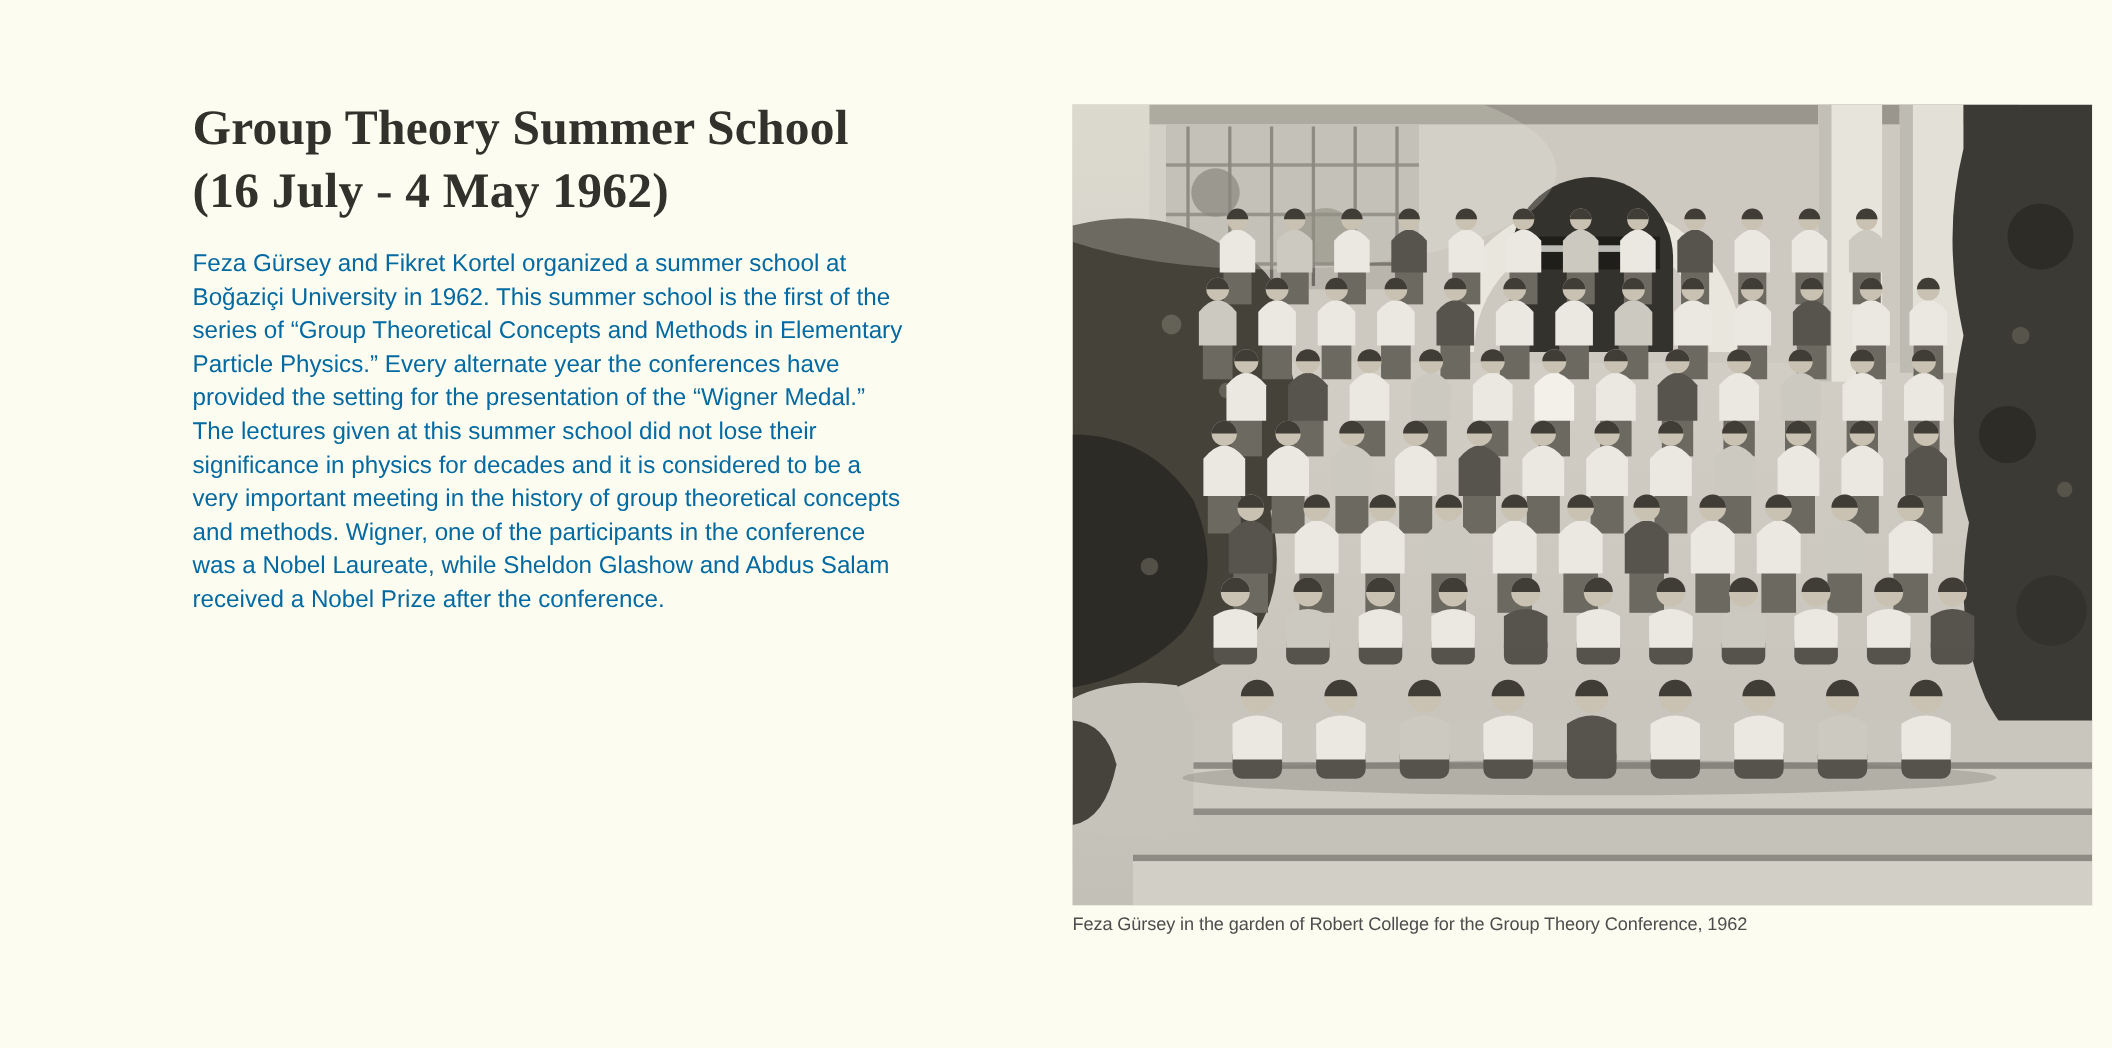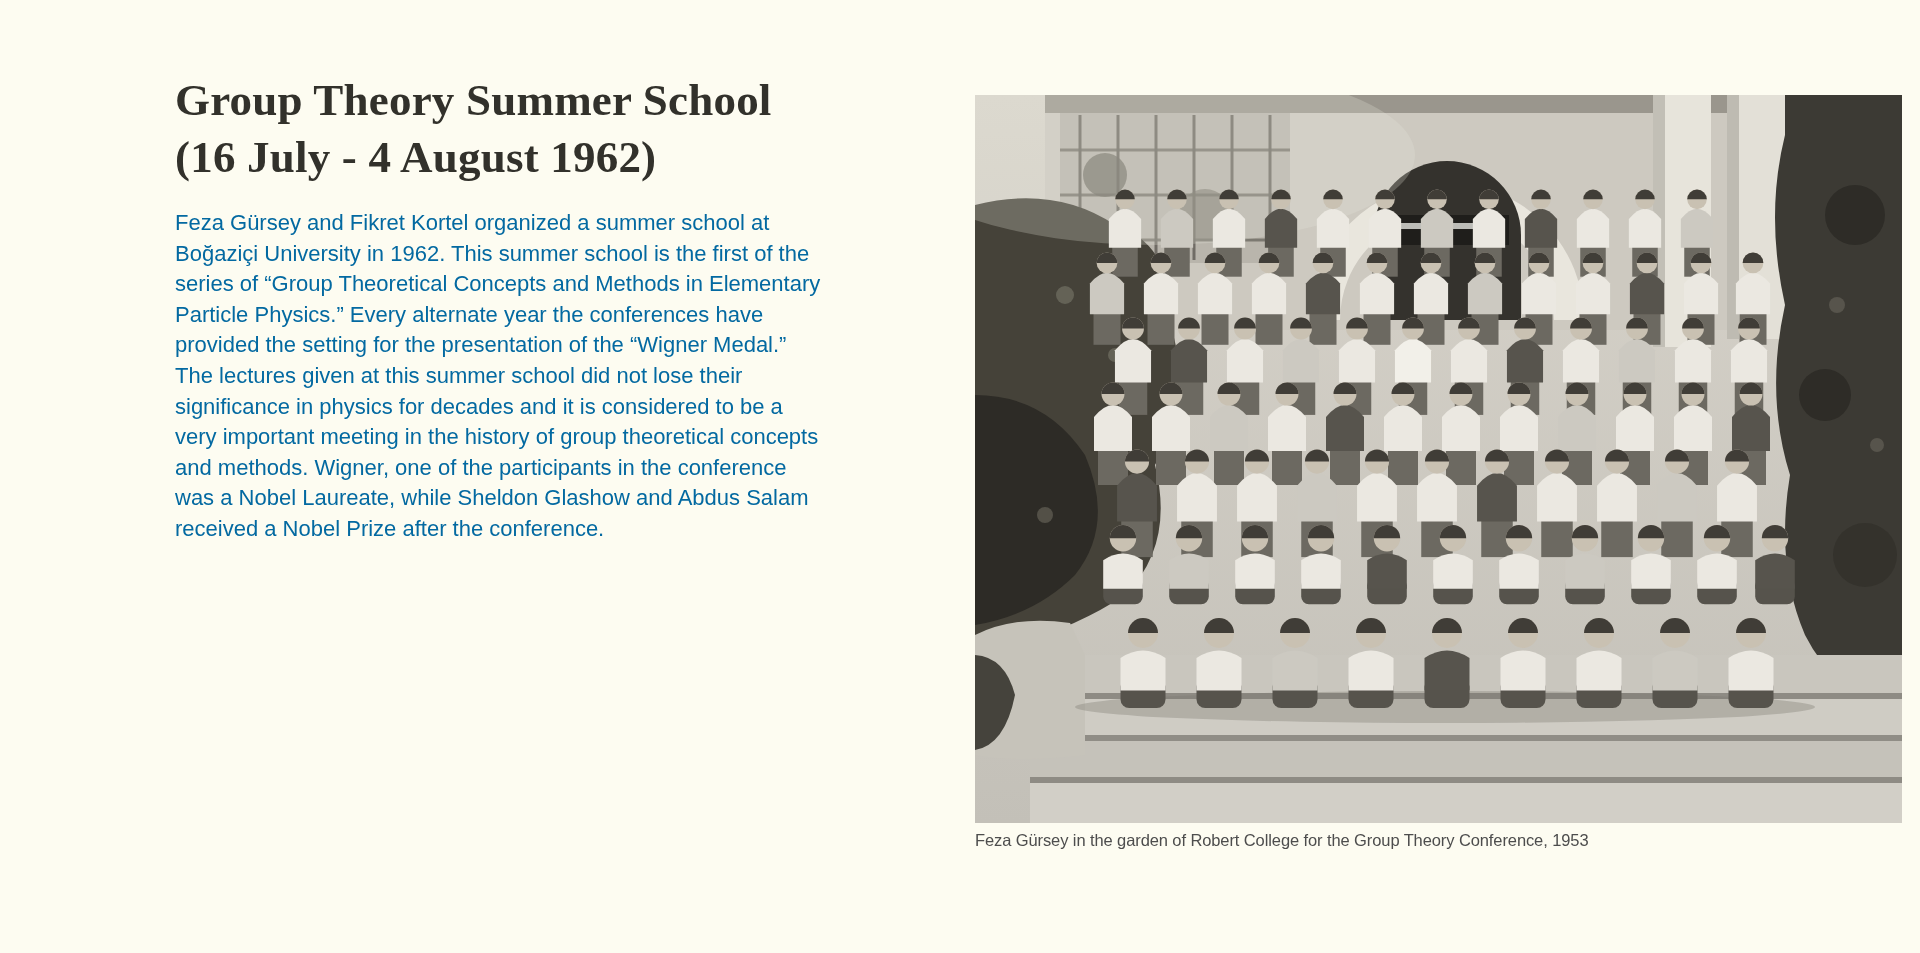--- a/index.html
+++ b/index.html
@@ -5,21 +5,21 @@
   html,body{margin:0;padding:0;}
   body{
     width:1920px;height:953px;
     background:#fdfcf1;
     overflow:hidden;
     position:relative;
     font-family:"Liberation Sans",sans-serif;
   }
   .text-col{
     position:absolute;
-    left:175px;top:72px;
+    left:175px;top:88px;
     width:652px;
   }
   h1.headline{
     margin:0 0 22px 0;
     font-family:"Liberation Serif",serif;
     font-weight:700;
     font-size:45px;
     line-height:57px;
     letter-spacing:0.2px;
     color:#32312b;
@@ -52,21 +52,21 @@
   }
 </style>
 </head>
 <body>
 
 <main>
 
   <section class="text-col">
     <h1 class="headline">
       <span>Group Theory Summer School</span>
-      <span>(16 July - 4 August 1962)</span>
+      <span>(16 July - 4 May 1962)</span>
     </h1>
     <p class="body-text">Feza Gürsey and Fikret Kortel organized a summer school at Boğaziçi University in 1962. This summer school is the first of the series of “Group Theoretical Concepts and Methods in Elementary Particle Physics.” Every alternate year the conferences have provided the setting for the presentation of the “Wigner Medal.” The lectures given at this summer school did not lose their significance in physics for decades and it is considered to be a very important meeting in the history of group theoretical concepts and methods. Wigner, one of the participants in the conference was a Nobel Laureate, while Sheldon Glashow and Abdus Salam received a Nobel Prize after the conference.</p>
   </section>
 
   <figure class="photo-figure">
     <div class="photo">
 
       <svg width="927" height="728" viewBox="0 0 927 728" xmlns="http://www.w3.org/2000/svg" aria-hidden="true">
         <defs>
           <linearGradient id="sky" x1="0" y1="0" x2="0" y2="1">
@@ -221,16 +221,16 @@
             <use href="#pq" transform="translate(320,548) scale(1.25)" color="#ccc9c1"></use>
             <use href="#pq" transform="translate(396,548) scale(1.25)" color="#ebe8e1"></use>
             <use href="#pq" transform="translate(472,548) scale(1.25)" color="#57544d"></use>
             <use href="#pq" transform="translate(548,548) scale(1.25)" color="#ebe8e1"></use>
             <use href="#pq" transform="translate(624,548) scale(1.25)" color="#ebe8e1"></use>
             <use href="#pq" transform="translate(700,548) scale(1.25)" color="#ccc9c1"></use>
             <use href="#pq" transform="translate(776,548) scale(1.25)" color="#ebe8e1"></use>
         </g>
       </svg>
     </div>
-    <figcaption class="photo-caption">Feza Gürsey in the garden of Robert College for the Group Theory Conference, 1953</figcaption>
+    <figcaption class="photo-caption">Feza Gürsey in the garden of Robert College for the Group Theory Conference, 1962</figcaption>
   </figure>
 
 </main>
 
 </body></html>

